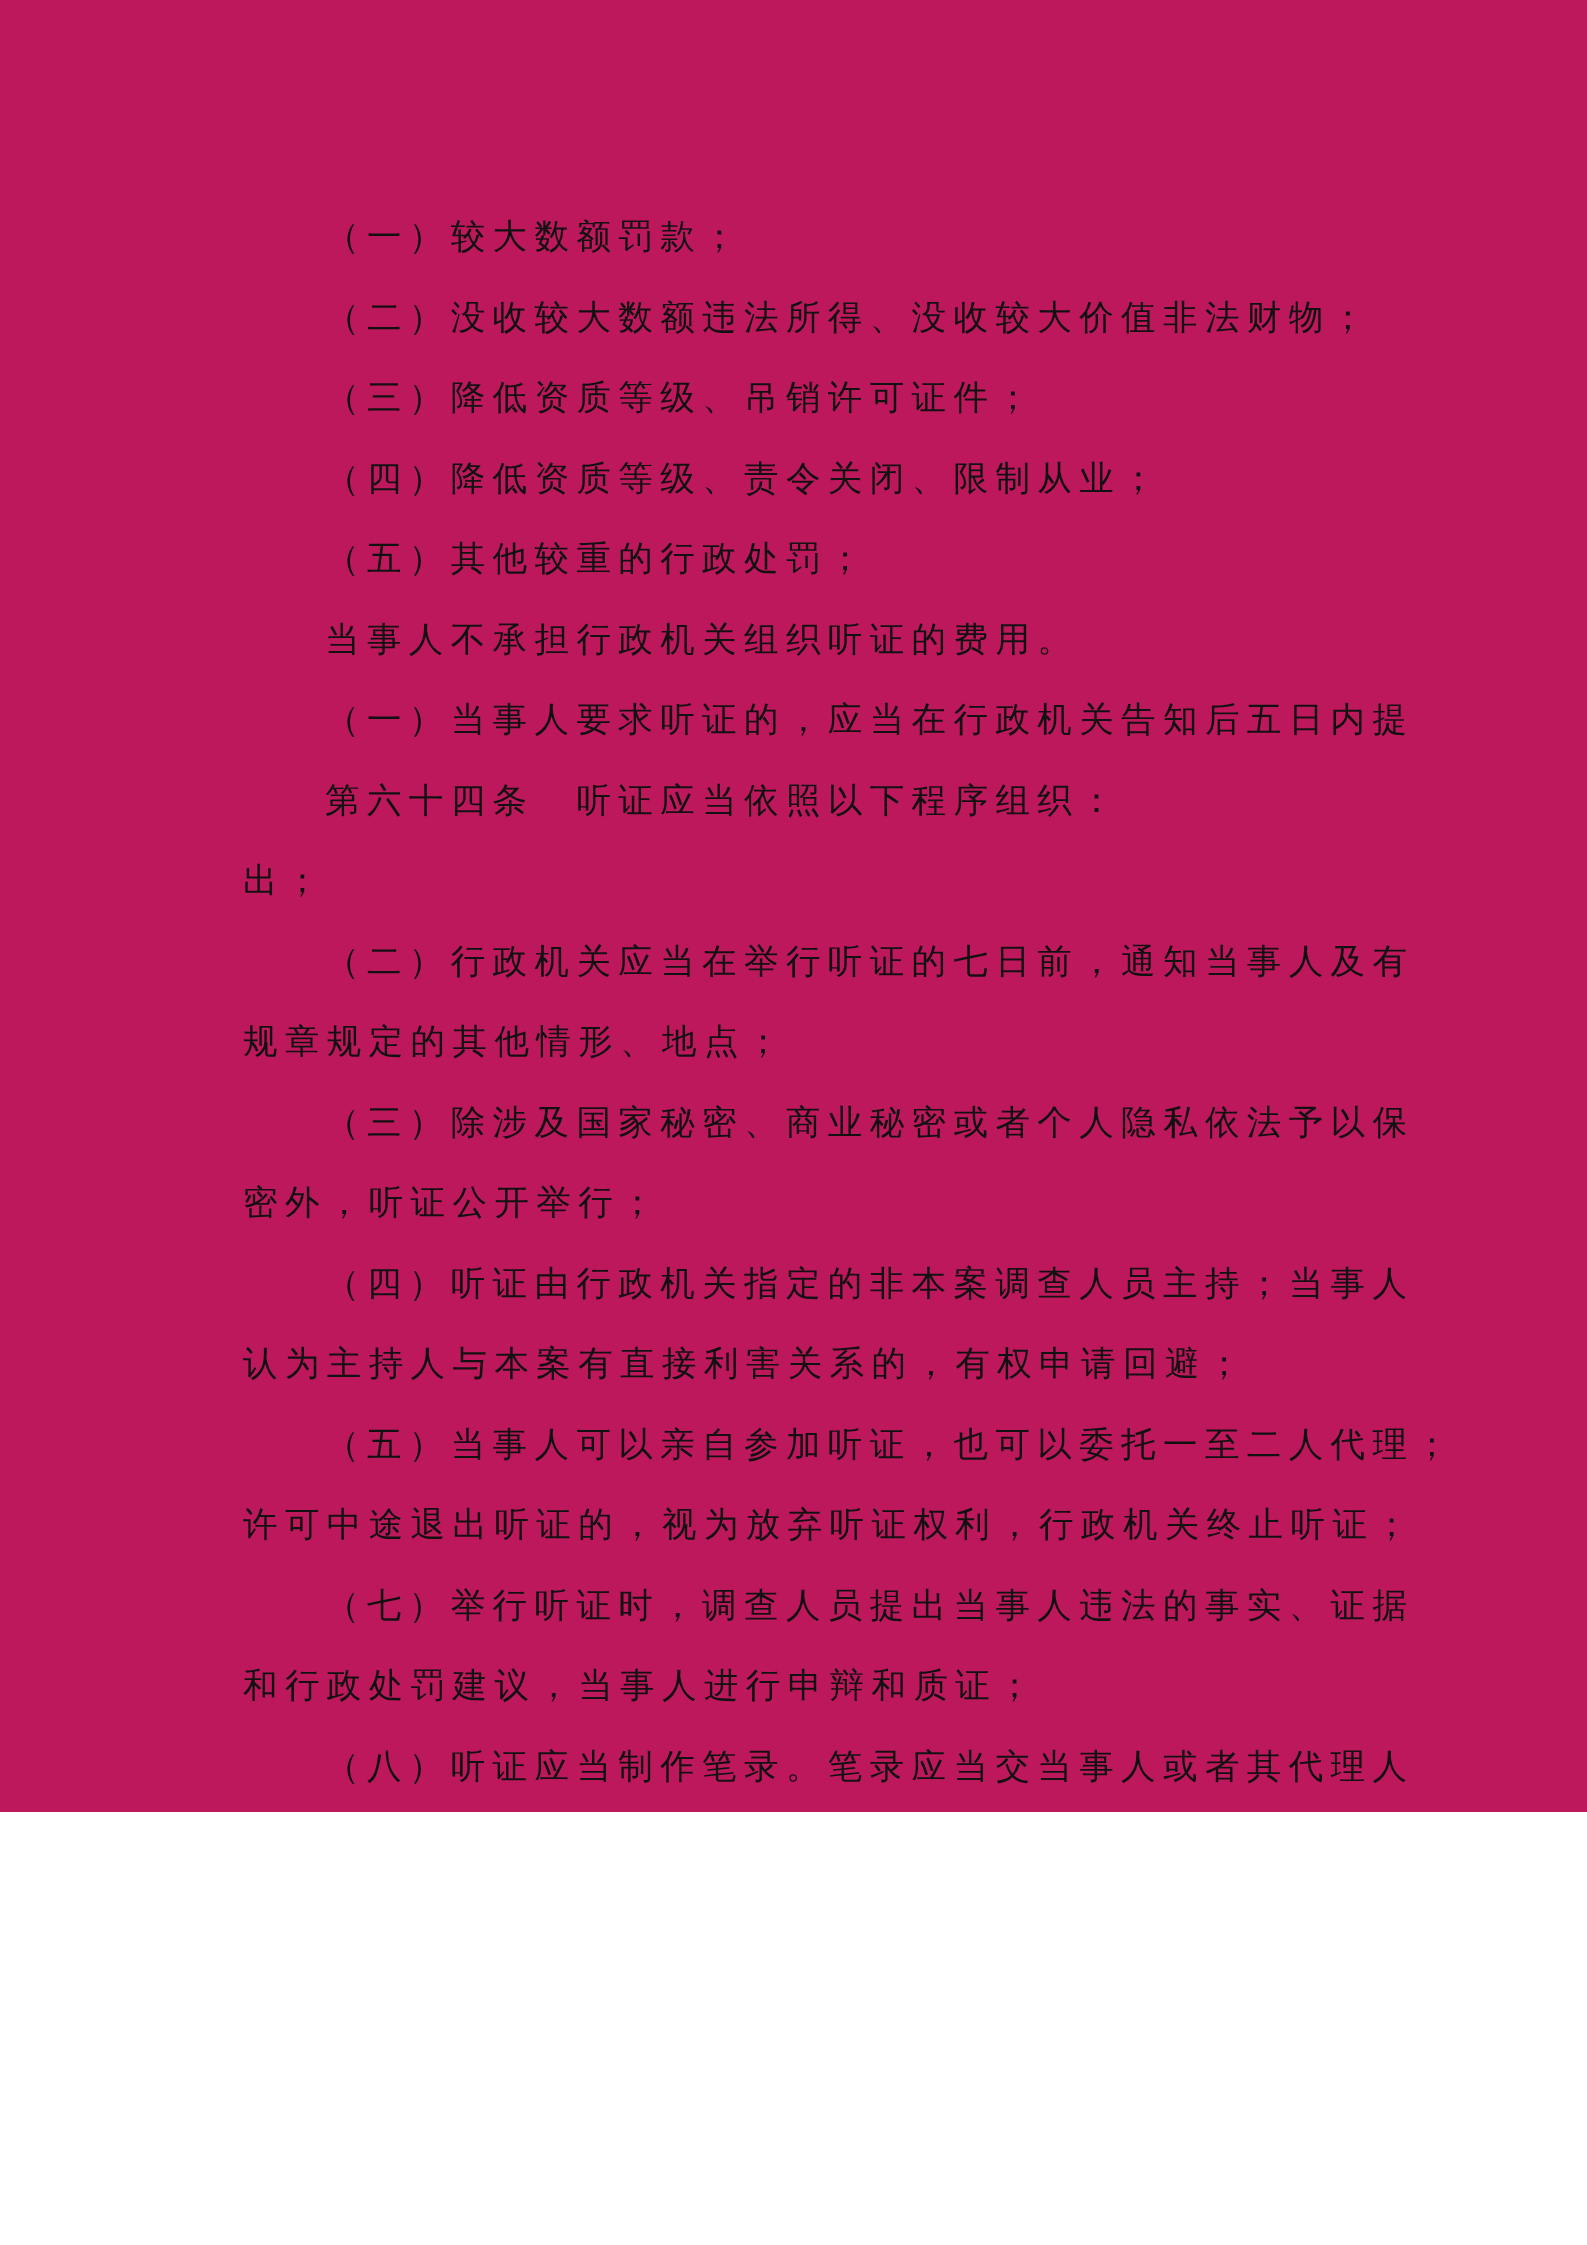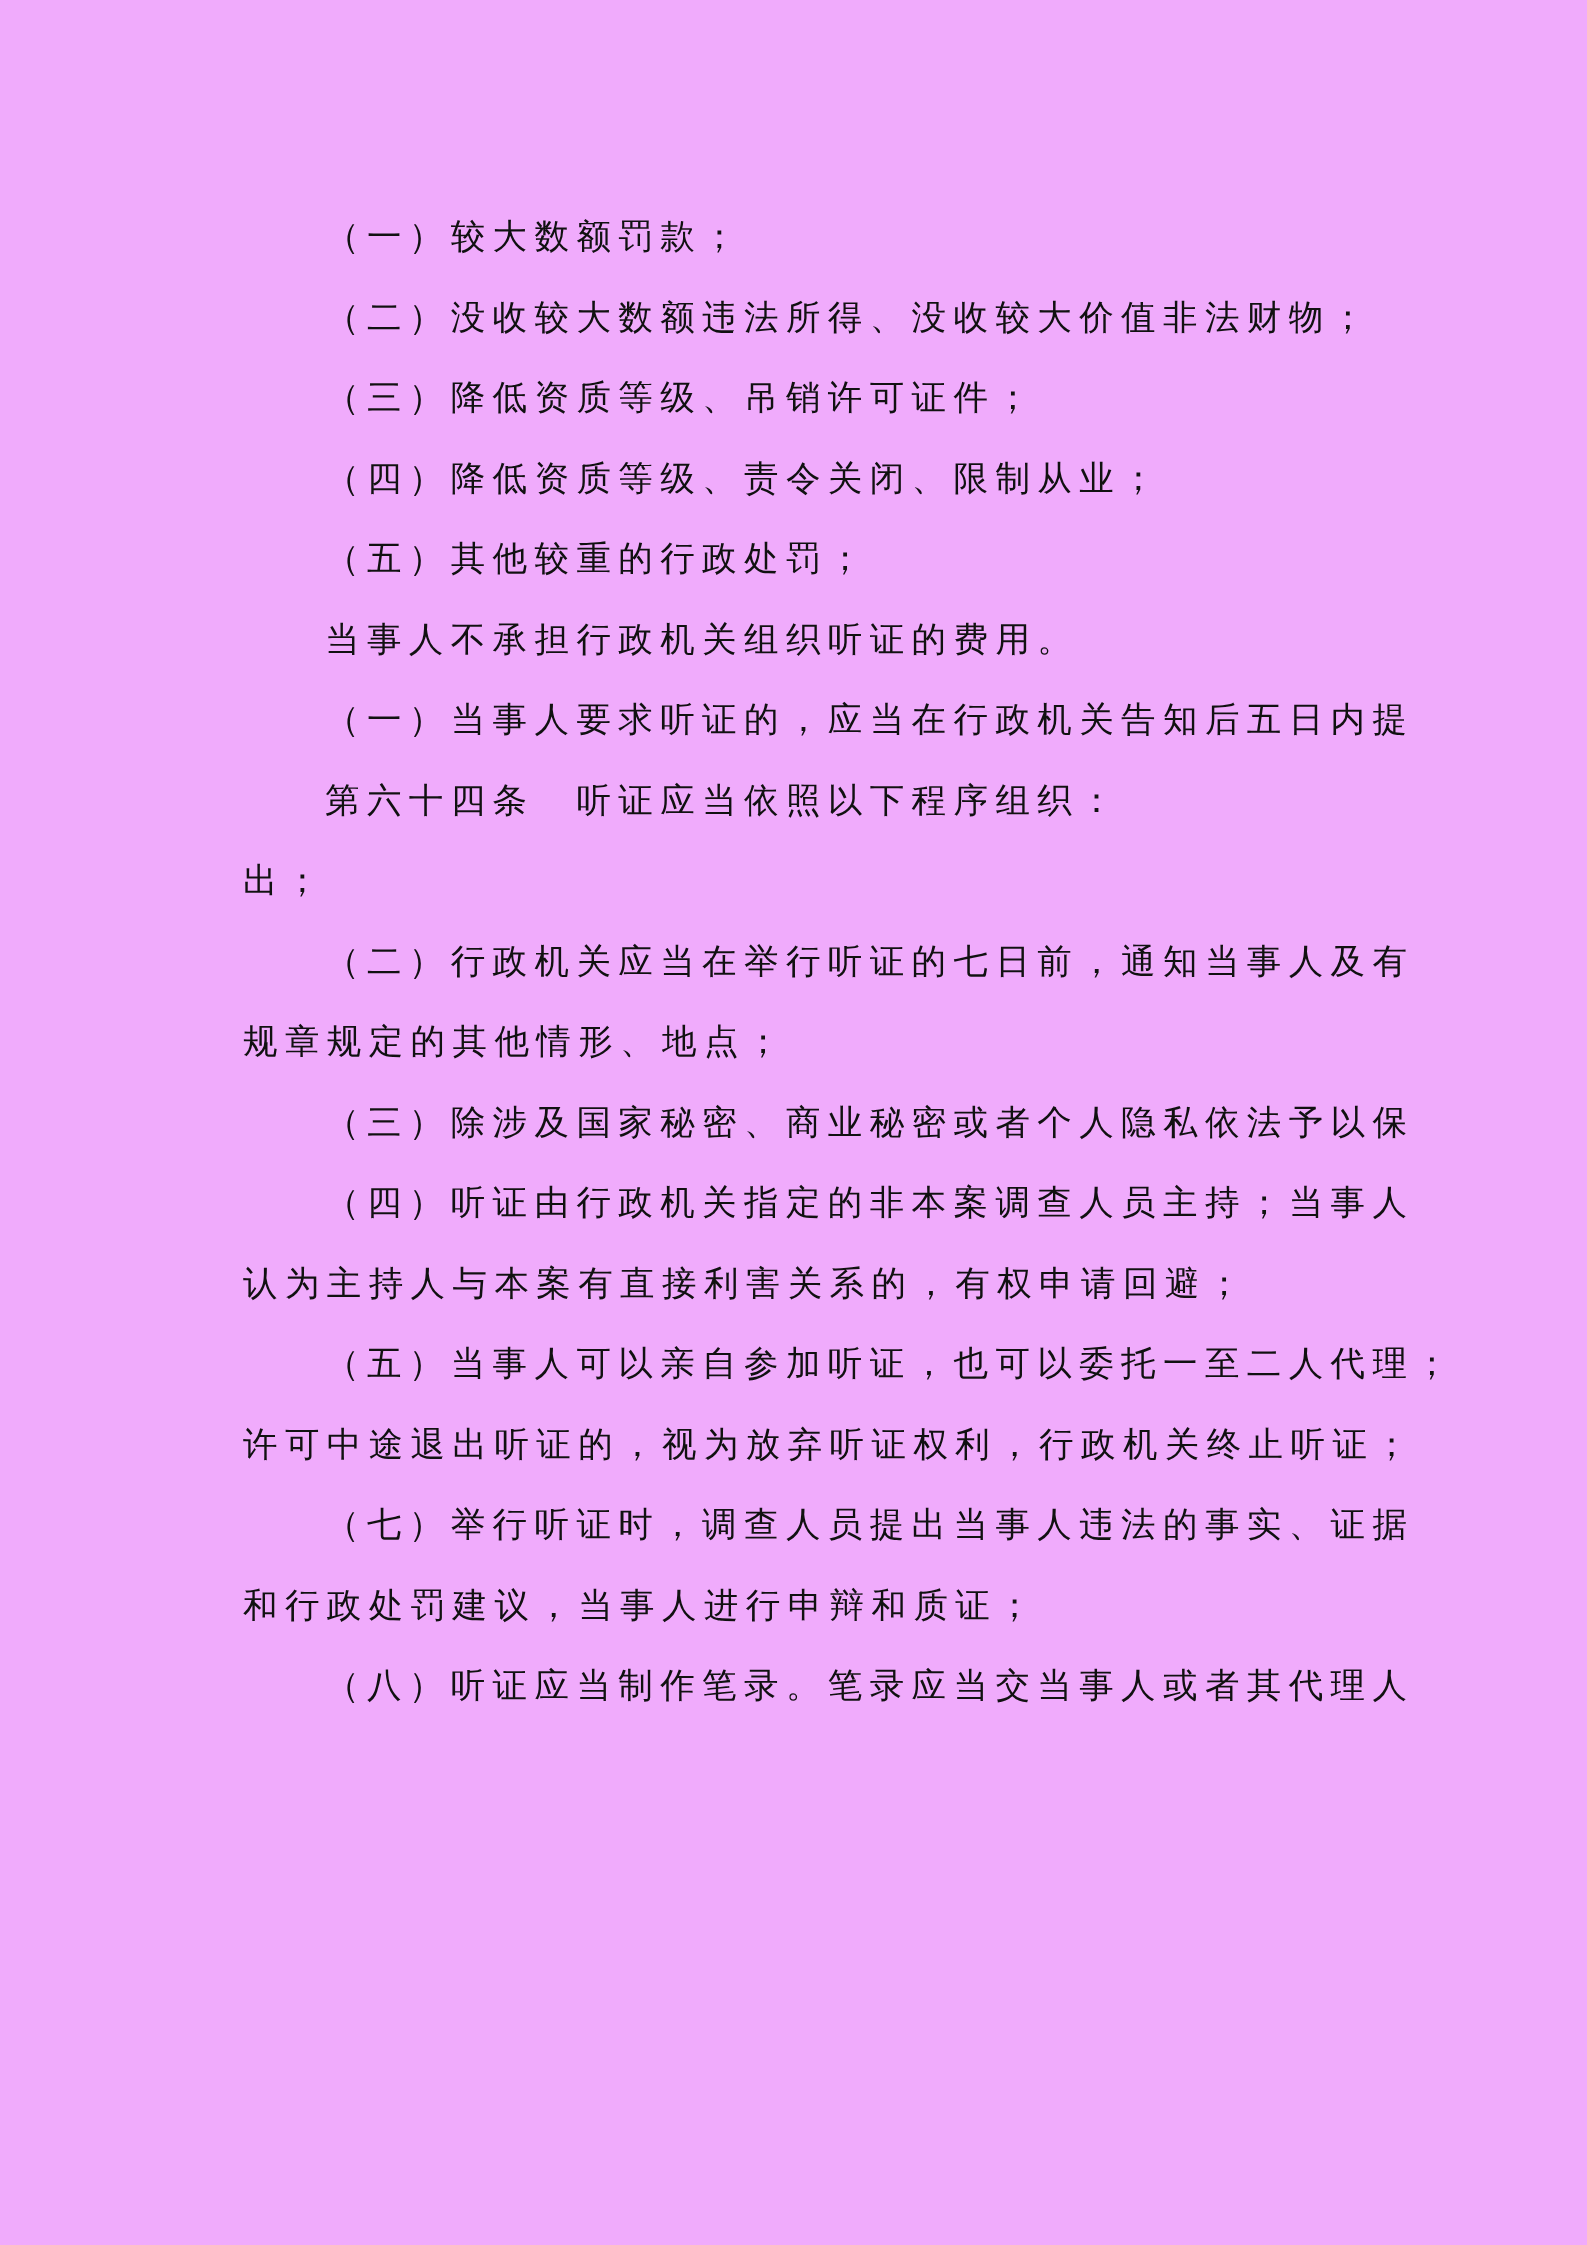--- a/index.html
+++ b/index.html
@@ -1,18 +1,18 @@
 <!DOCTYPE html>
 <html><head>
 <meta charset="utf-8">
 <style>
   html, body { margin: 0; padding: 0; background: #ffffff; }
   body { width: 1587px; height: 2245px; position: relative; overflow: hidden; }
   .page {
-    position: absolute; left: 0; top: 0; width: 1587px; height: 2245px; background: #f0abfc;
+    position: absolute; left: 0; top: 0; width: 1587px; height: 1812px; background: #be185d;
   }
   .body-text {
     position: absolute; left: 243px; top: 196px; width: 1110px;
     font-family: "DejaVu Serif", "Liberation Serif", serif;
     font-size: 34.5px; color: #111; letter-spacing: 7.4px;
   }
   .line { height: 80.5px; line-height: 80.5px; white-space: nowrap; }
   .indent { padding-left: 82px; }
 </style>
 </head>
@@ -25,20 +25,21 @@
     <div class="line indent">（三）降低资质等级、吊销许可证件；</div>
     <div class="line indent">（四）降低资质等级、责令关闭、限制从业；</div>
     <div class="line indent">（五）其他较重的行政处罚；</div>
     <div class="line indent">当事人不承担行政机关组织听证的费用。</div>
     <div class="line indent">（一）当事人要求听证的，应当在行政机关告知后五日内提</div>
     <div class="line indent">第六十四条　听证应当依照以下程序组织：</div>
     <div class="line">出；</div>
     <div class="line indent">（二）行政机关应当在举行听证的七日前，通知当事人及有</div>
     <div class="line">规章规定的其他情形、地点；</div>
     <div class="line indent">（三）除涉及国家秘密、商业秘密或者个人隐私依法予以保</div>
+    <div class="line">密外，听证公开举行；</div>
     <div class="line indent">（四）听证由行政机关指定的非本案调查人员主持；当事人</div>
     <div class="line">认为主持人与本案有直接利害关系的，有权申请回避；</div>
     <div class="line indent">（五）当事人可以亲自参加听证，也可以委托一至二人代理；</div>
     <div class="line">许可中途退出听证的，视为放弃听证权利，行政机关终止听证；</div>
     <div class="line indent">（七）举行听证时，调查人员提出当事人违法的事实、证据</div>
     <div class="line">和行政处罚建议，当事人进行申辩和质证；</div>
     <div class="line indent">（八）听证应当制作笔录。笔录应当交当事人或者其代理人</div>
   </div>
 </div>
 

